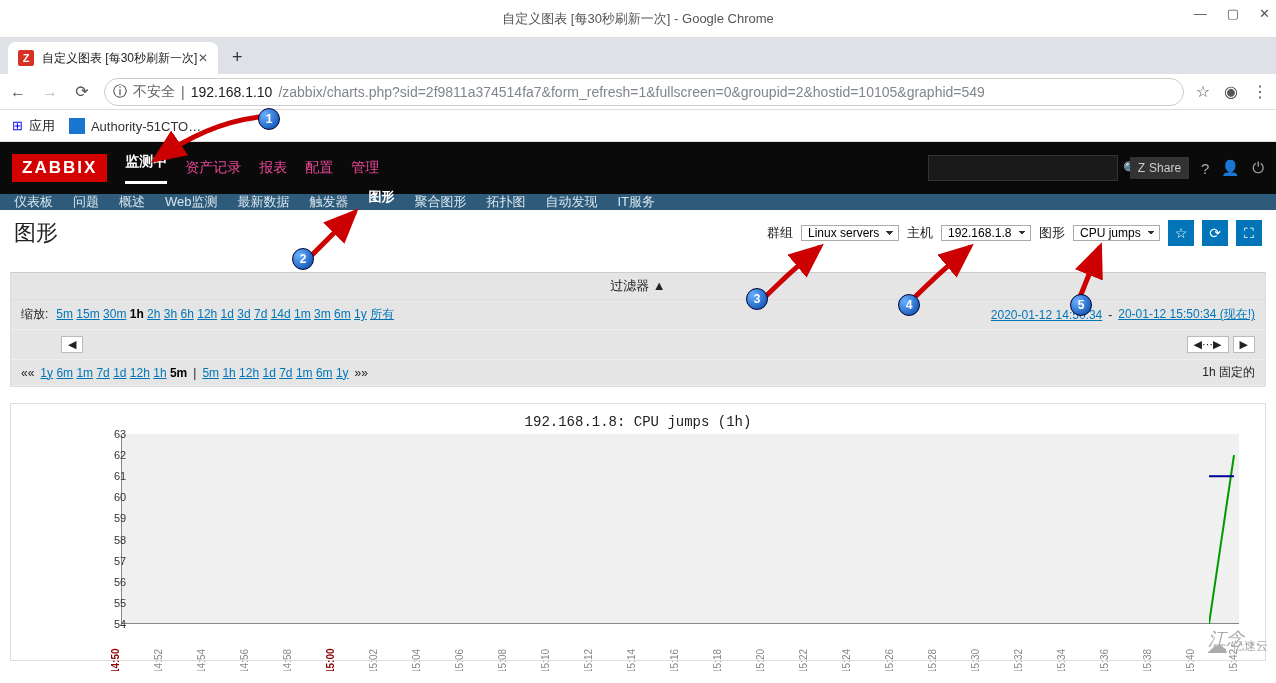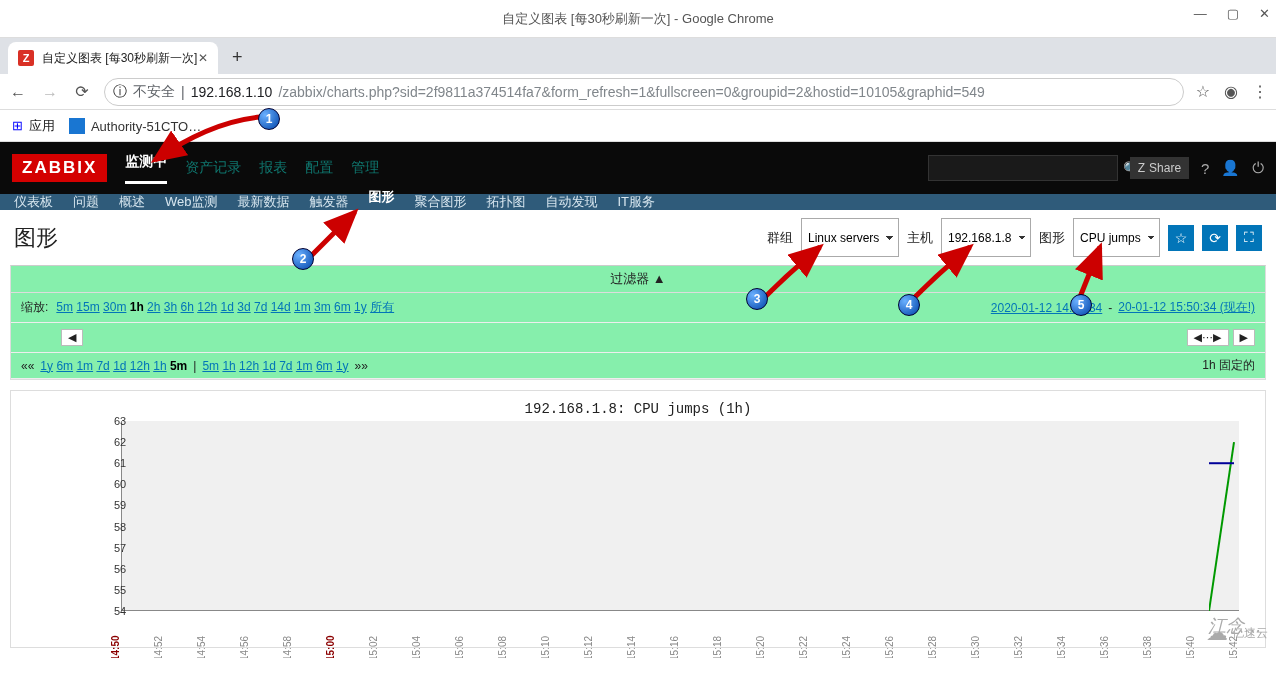--- a/index.html
+++ b/index.html
@@ -21,38 +21,38 @@
   .addrbar .url .host{color:#202124;}
   .addrbar .url .path{color:#80868b;}
   .addrbar .tail{display:flex;gap:14px;align-items:center;font-size:16px;color:#555;}
   .bmbar{height:32px;display:flex;align-items:center;gap:14px;padding:0 12px;border-bottom:1px solid #ddd;font-size:13px;}
   .bmbar .apps{display:flex;align-items:center;gap:6px;}
   .bmbar .bm{display:flex;align-items:flex-end;gap:6px;color:#333;}
   .bmbar .bm .ico{width:16px;height:16px;background:#1976d2;display:inline-block;}
   
   .zx-head{background:#0a0a0a;height:52px;display:flex;align-items:center;padding:0 12px;gap:18px;color:#ccc;}
   .zx-logo{background:#d40000;color:#fff;font-weight:bold;padding:4px 10px;font-size:17px;letter-spacing:2px;}
-  .zx-head a{color:#0f766e;text-decoration:none;font-size:14px;}
+  .zx-head a{color:#ec4899;text-decoration:none;font-size:14px;}
   .zx-head a.active{color:#fff;font-weight:bold;border-bottom:3px solid #fff;padding-bottom:10px;}
   .zx-head .right{margin-left:auto;display:flex;align-items:center;gap:12px;}
   .zx-head .search{display:flex;align-items:center;background:#1a1a1a;border:1px solid #333;width:190px;height:26px;}
   .zx-head .search input{background:transparent;border:none;flex:1;padding:0 6px;color:#fff;outline:none;}
   .zx-head .search .sicon{color:#888;padding:0 6px;}
   .zx-head .share{background:#333;color:#ccc;padding:4px 8px;font-size:12px;display:flex;align-items:center;gap:4px;}
   .zx-head .hicon{color:#aaa;font-size:15px;}
   .zx-sub{background:#2f5b7a;color:#cfe;height:16px;display:flex;align-items:center;gap:20px;padding:0 14px;font-size:13px;}
   .zx-sub a{color:#d7e6ef;text-decoration:none;}
   .zx-sub a.active{color:#fff;font-weight:bold;border-bottom:3px solid #fff;padding-bottom:7px;}
   
   .pagebar{display:flex;align-items:center;padding:8px 14px;gap:10px;}
   .pagebar h1{font-size:22px;font-weight:normal;}
   .pagebar .right{margin-left:auto;display:flex;align-items:center;gap:8px;font-size:13px;}
-  .pagebar select{border:1px solid #aaa;height:39px;font-size:12px;padding:0 18px 0 6px;background:#fff;appearance:none;-webkit-appearance:none;background-image:linear-gradient(45deg,transparent 50%,#333 50%),linear-gradient(135deg,#333 50%,transparent 50%);background-position:right 8px center,right 4px center;background-size:4px 4px,4px 4px;background-repeat:no-repeat;}
+  .pagebar select{border:1px solid #aaa;height:16px;font-size:12px;padding:0 18px 0 6px;background:#fff;appearance:none;-webkit-appearance:none;background-image:linear-gradient(45deg,transparent 50%,#333 50%),linear-gradient(135deg,#333 50%,transparent 50%);background-position:right 8px center,right 4px center;background-size:4px 4px,4px 4px;background-repeat:no-repeat;}
   .iconbtn{width:26px;height:26px;background:#0275b8;color:#fff;display:flex;align-items:center;justify-content:center;font-size:14px;}
-  .filterbar{border:1px solid #ddd;border-top:1px solid #ccc;background:#86efac;margin:0 10px;}
+  .filterbar{border:1px solid #ddd;border-top:1px solid #ccc;background:#e5e5e5;margin:16px 10px;}
   .filter-toggle{text-align:center;padding:4px;border-bottom:1px solid #ddd;font-size:13px;}
   .timebar{padding:6px 10px;display:flex;align-items:center;gap:6px;border-bottom:1px solid #eee;font-size:12px;}
   .timebar .zoom{display:flex;align-items:center;gap:8px;}
   .timebar .zoom a{color:#0275b8;text-decoration:underline;cursor:pointer;}
   .timebar .zoom a.sel{color:#000;font-weight:bold;text-decoration:none;}
   .timebar .right{margin-left:auto;display:flex;align-items:center;gap:6px;}
   .timebar .tstamp{text-decoration:underline;color:#0275b8;}
   .navsmall{border:1px solid #bbb;padding:1px 6px;font-size:11px;background:#fff;}
   .timebar2{padding:4px 10px;display:flex;align-items:center;gap:6px;border-bottom:1px solid #eee;font-size:12px;}
   .timebar2 a{color:#0275b8;text-decoration:underline;}

